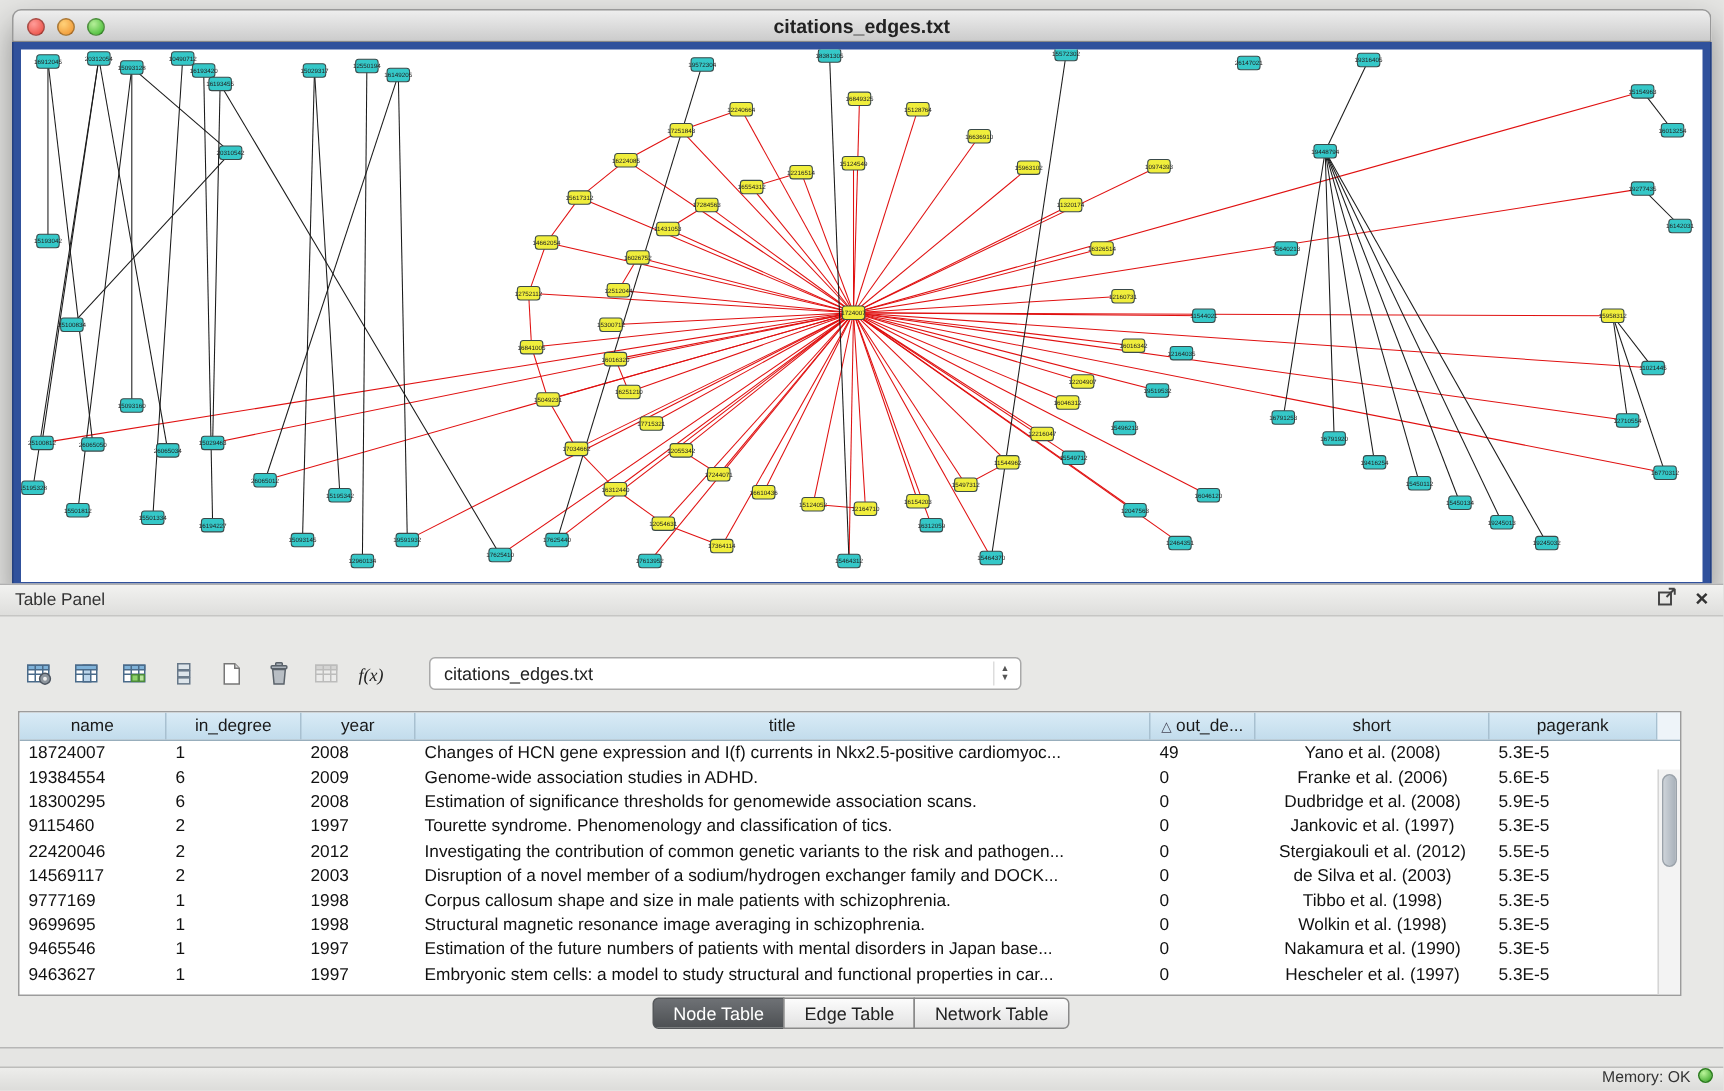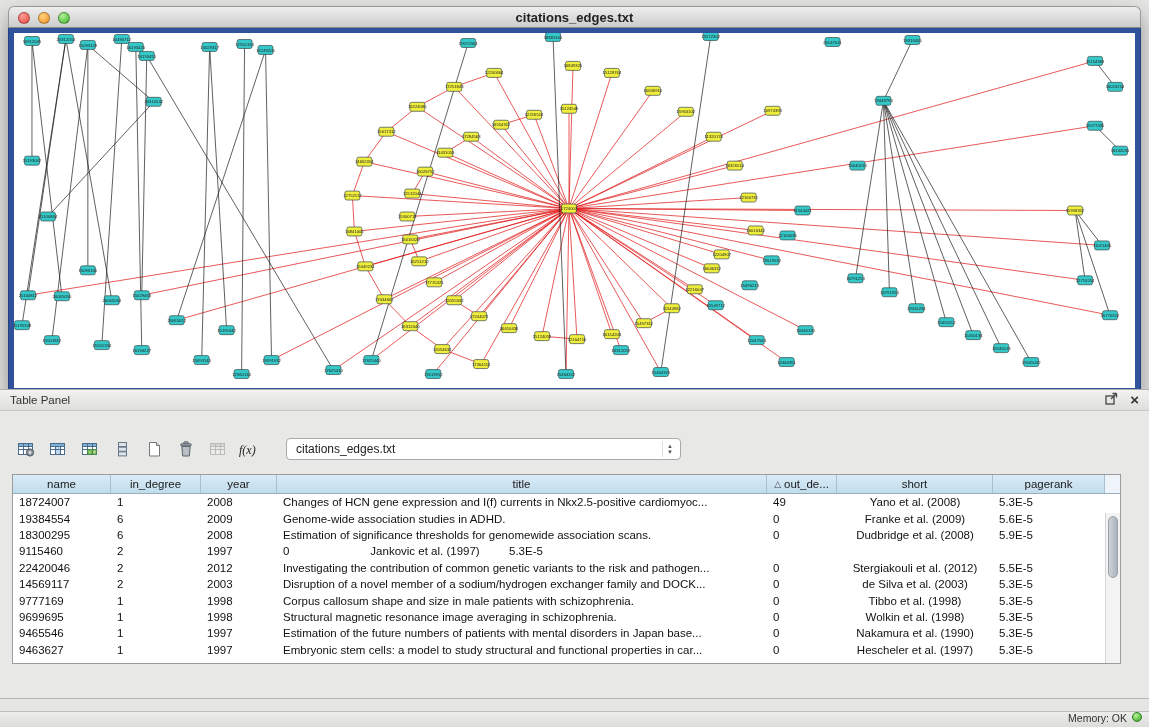--- a/index.html
+++ b/index.html
@@ -841,36 +841,37 @@
             <div class="td" style="width: 70px; text-align: center;">49</div>
             <div class="td center" style="width: 156px;">Yano et al. (2008)</div>
             <div class="td" style="width: 112px;">5.3E-5</div>
           </div>
           <div class="tr">
             <div class="td" style="width: 98px;">19384554</div>
             <div class="td" style="width: 90px;">6</div>
             <div class="td" style="width: 76px;">2009</div>
             <div class="td" style="width: 490px;">Genome-wide association studies in ADHD.</div>
             <div class="td" style="width: 70px;">0</div>
-            <div class="td center" style="width: 156px;">Franke et al. (2009)</div>
+            <div class="td center" style="width: 156px;">Franke et al. (2006)</div>
             <div class="td" style="width: 112px;">5.6E-5</div>
           </div>
           <div class="tr">
             <div class="td" style="width: 98px;">18300295</div>
             <div class="td" style="width: 90px;">6</div>
             <div class="td" style="width: 76px;">2008</div>
             <div class="td" style="width: 490px;">Estimation of significance thresholds for genomewide association scans.</div>
             <div class="td" style="width: 70px;">0</div>
             <div class="td center" style="width: 156px;">Dudbridge et al. (2008)</div>
             <div class="td" style="width: 112px;">5.9E-5</div>
           </div>
           <div class="tr">
             <div class="td" style="width: 98px;">9115460</div>
             <div class="td" style="width: 90px;">2</div>
             <div class="td" style="width: 76px;">1997</div>
+            <div class="td" style="width: 490px;">Tourette syndrome. Phenomenology and classification of tics.</div>
             <div class="td" style="width: 70px;">0</div>
             <div class="td center" style="width: 156px;">Jankovic et al. (1997)</div>
             <div class="td" style="width: 112px;">5.3E-5</div>
           </div>
           <div class="tr">
             <div class="td" style="width: 98px;">22420046</div>
             <div class="td" style="width: 90px;">2</div>
             <div class="td" style="width: 76px;">2012</div>
             <div class="td" style="width: 490px;">Investigating the contribution of common genetic variants to the risk and pathogen...</div>
             <div class="td" style="width: 70px;">0</div>
@@ -921,20 +922,25 @@
             <div class="td" style="width: 70px;">0</div>
             <div class="td center" style="width: 156px;">Hescheler et al. (1997)</div>
             <div class="td" style="width: 112px;">5.3E-5</div>
           </div>
           <div class="vscroll">
           <div class="vthumb"></div>
         </div>
       </div>
     </div>
 
+    <div class="tabs-row" id="tabs-row">
+        <div class="tab selected">Node Table</div>
+        <div class="tab">Edge Table</div>
+        <div class="tab">Network Table</div>
+      </div>
   </div>
 
   <div class="status-bar">
     <span>Memory: OK</span>
     <span class="mem-dot"></span>
   </div>
 
 </div>
 
 </body></html>

